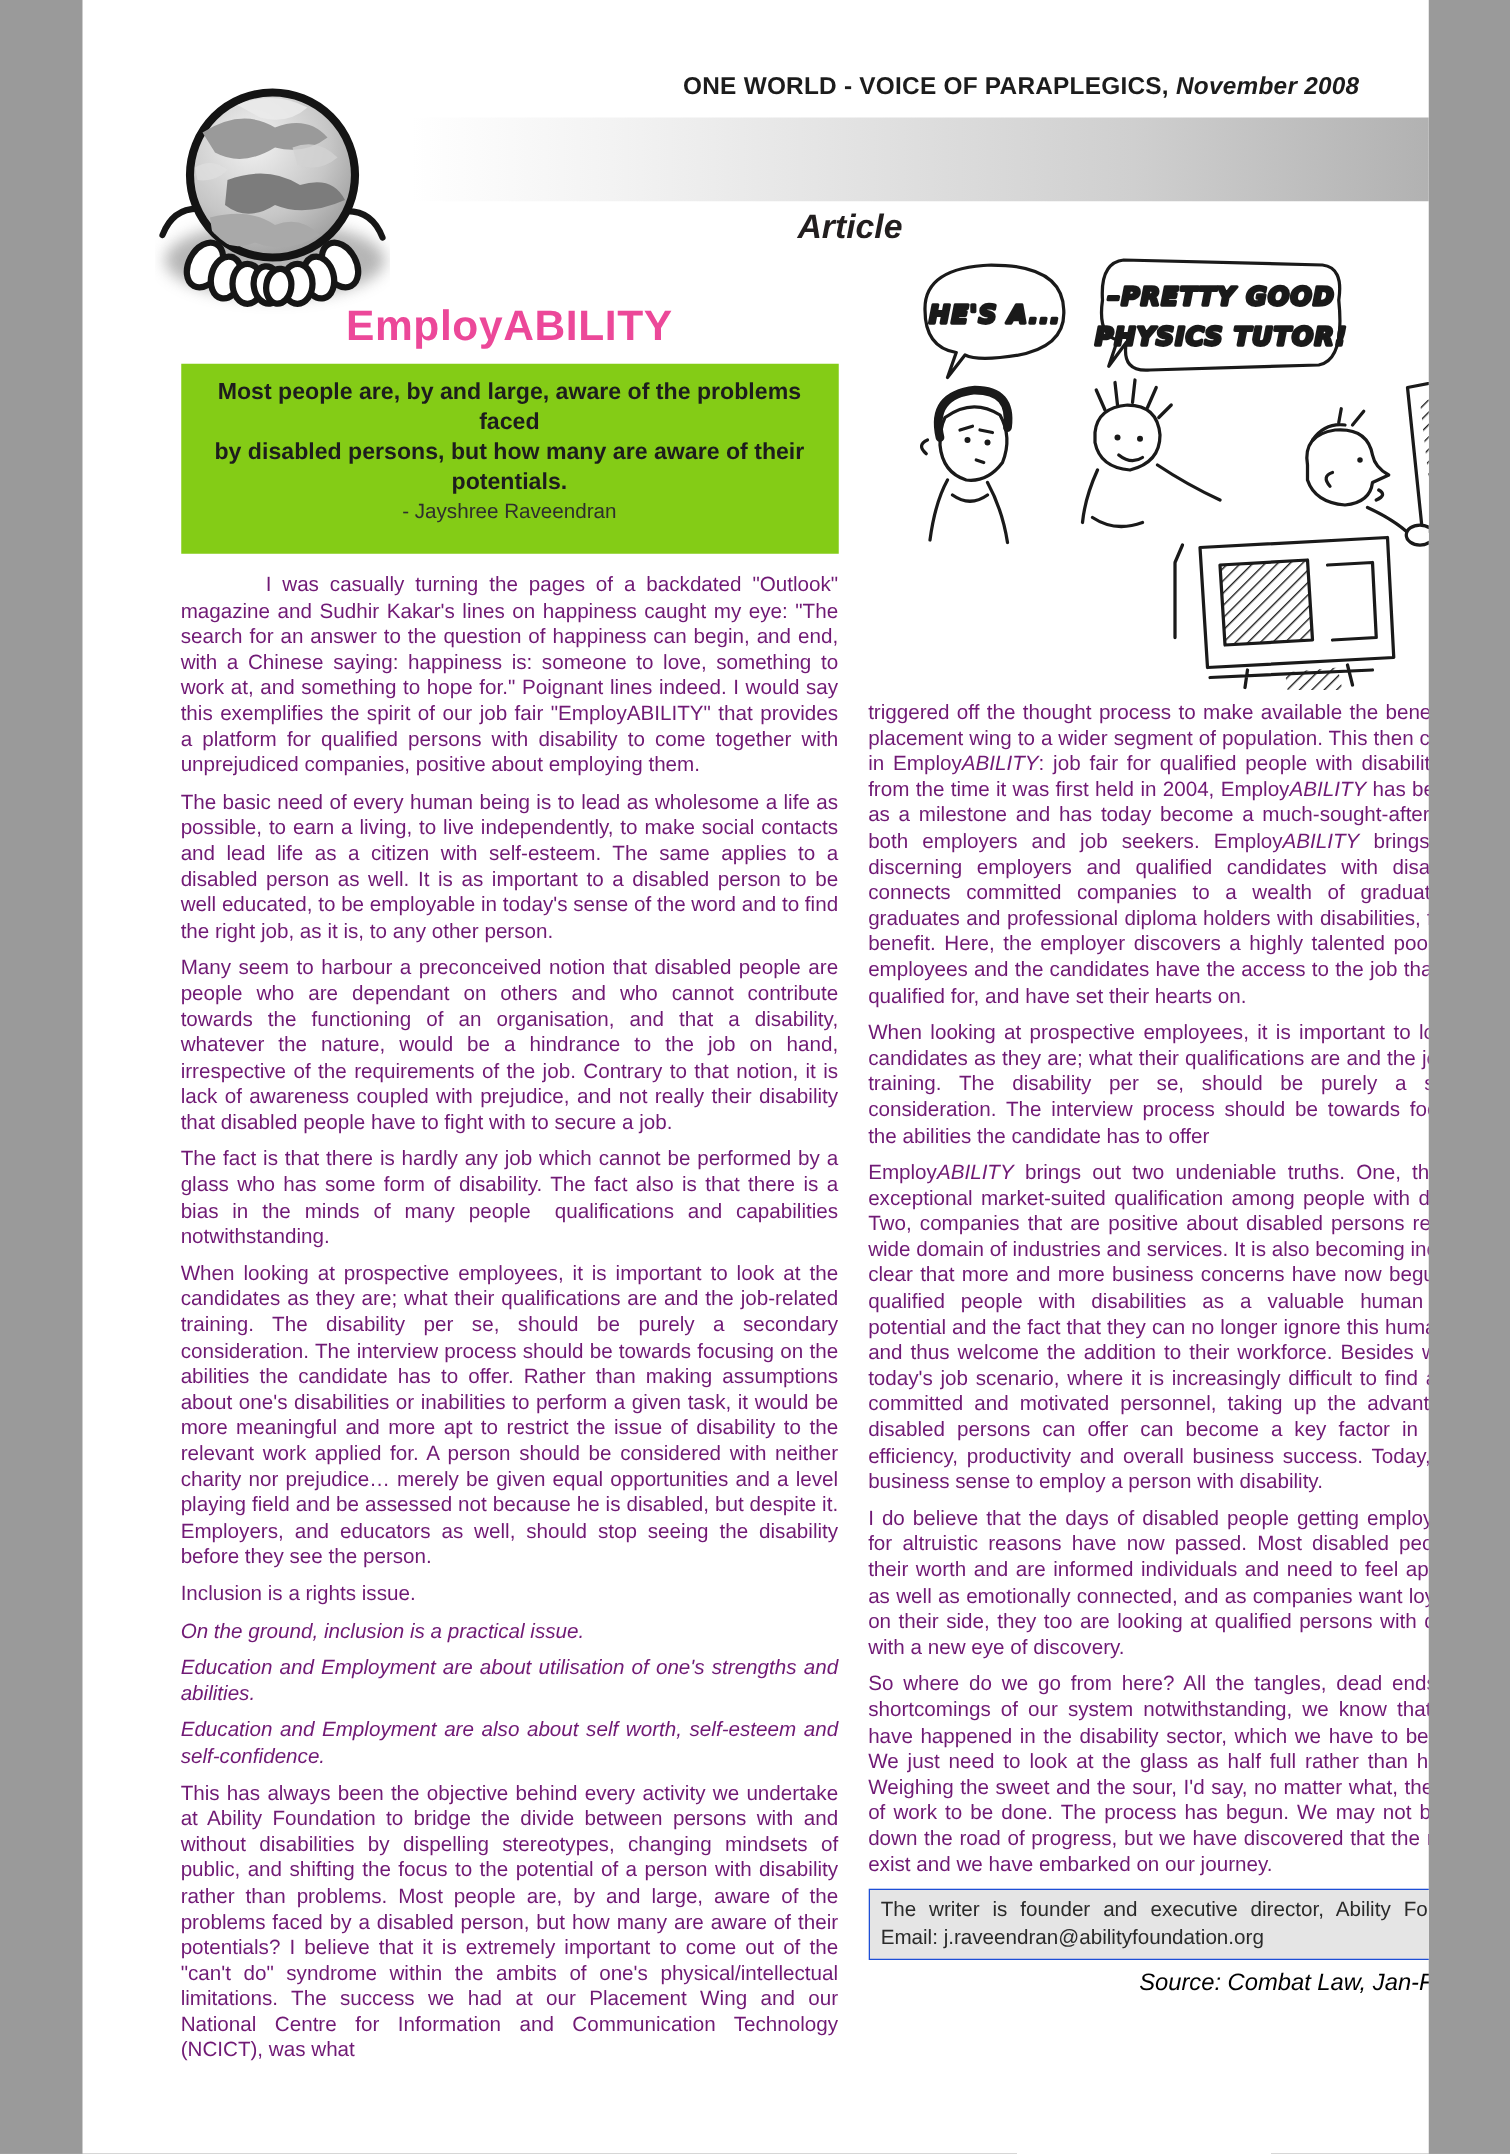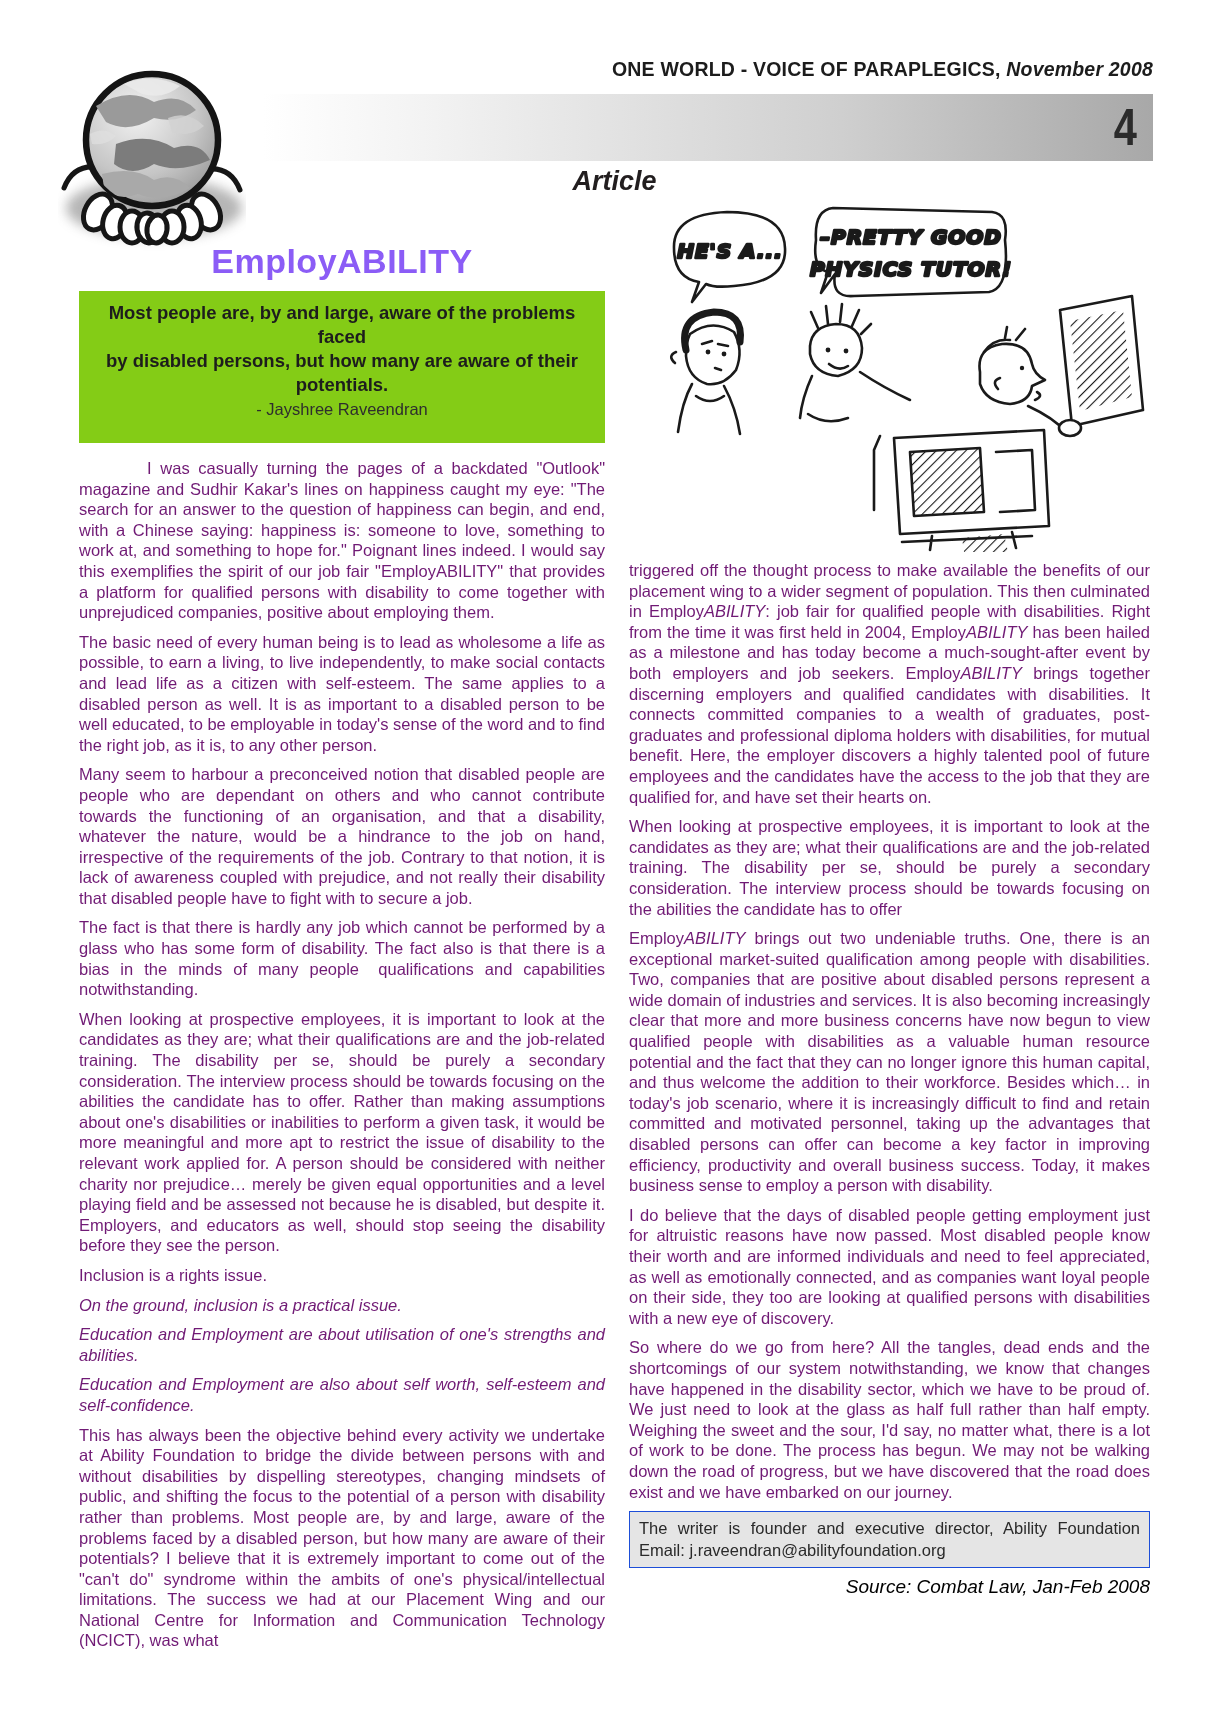--- a/index.html
+++ b/index.html
@@ -1,36 +1,36 @@
 <!DOCTYPE html>
 <html><head>
 <meta charset="utf-8">
 <style>
   html,body{margin:0;padding:0;background:#9a9a9a;}
-  .page{position:relative;width:1208px;height:1723px;margin:0 auto;background:#ffffff;
+  .page{position:relative;width:1077px;height:1723px;margin:0 auto;background:#ffffff;
         font-family:"Liberation Sans",sans-serif;color:#2e2e2e;overflow:hidden;}
 
   
   .masthead{position:absolute;top:58px;right:55px;font-size:19.5px;font-weight:bold;
             color:#1c1c1c;letter-spacing:.2px;white-space:nowrap;}
   .masthead .ital{font-style:italic;}
   .pagebar{position:absolute;left:263px;top:94px;width:890px;height:67px;
            background:linear-gradient(to right,#ffffff 0%,#f3f3f3 18%,#cfcfcf 65%,#a8a8a8 100%);}
   .pagenum{position:absolute;right:16px;top:2px;font-size:52px;font-weight:600;color:#2b2b2b;
            transform:scaleX(.8);transform-origin:right center;line-height:62px;}
   .article-label{position:absolute;left:79px;width:1071px;top:166px;text-align:center;
                  font-size:27px;font-weight:bold;font-style:italic;color:#221e1f;}
   .logo{position:absolute;left:58px;top:48px;}
   .cartoon{position:absolute;left:612px;top:200px;}
 
   
   .leftcol{position:absolute;left:79px;top:242px;width:526px;}
   .rightcol{position:absolute;left:629px;top:560px;width:521px;}
 
-  .art-title{text-align:center;font-size:34px;font-weight:bold;color:#8b5cf6;letter-spacing:.5px;}
+  .art-title{text-align:center;font-size:34px;font-weight:bold;color:#ec4899;letter-spacing:.5px;}
   .standfirst{margin-top:10px;background:#84cc16;padding:10px 6px 24px;text-align:center;}
   .standfirst .sl{font-weight:bold;font-size:18.5px;line-height:24px;color:#1d1d1d;}
   .standfirst .byline{font-size:16.5px;margin-top:3px;color:#2e2e2e;}
 
   .paras{margin-top:15px;}
   p.para{margin:0 0 9px 0;font-size:16.5px;line-height:20.6px;text-align:justify;color:#701a75;}
   p.para.it{font-style:italic;}
   p.para.indent{text-indent:68px;}
   p.para i{font-style:italic;}
 

